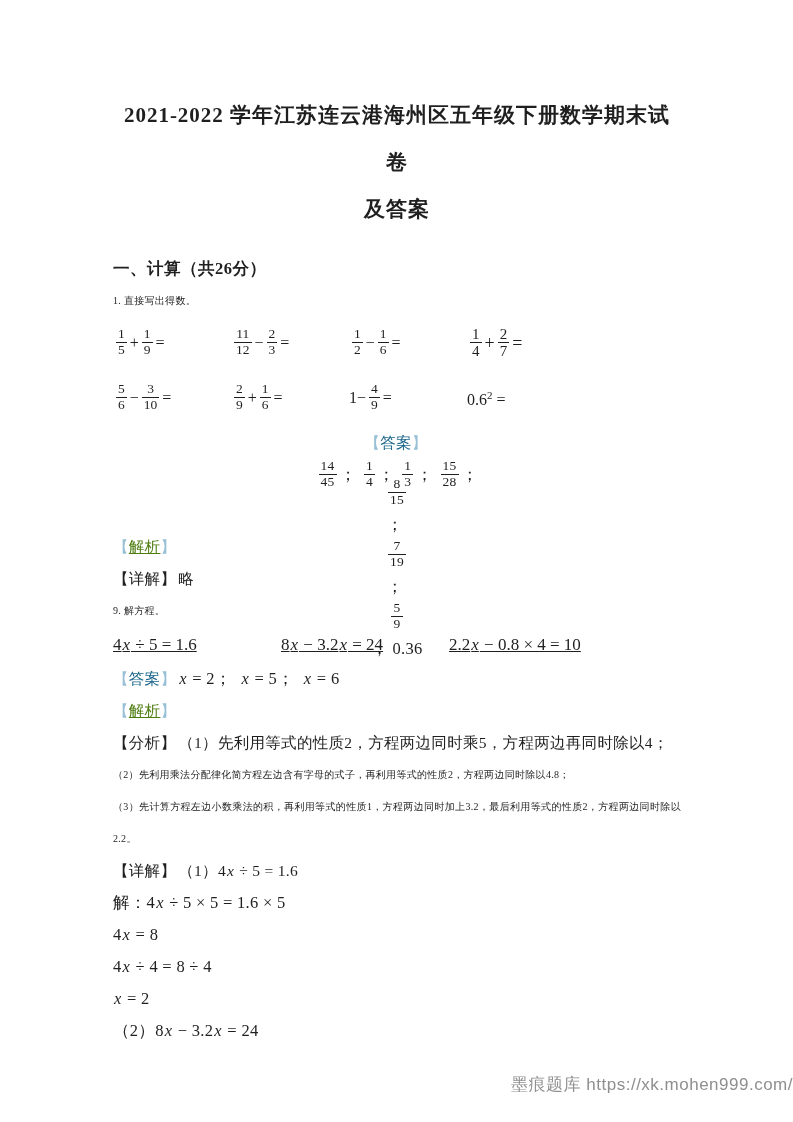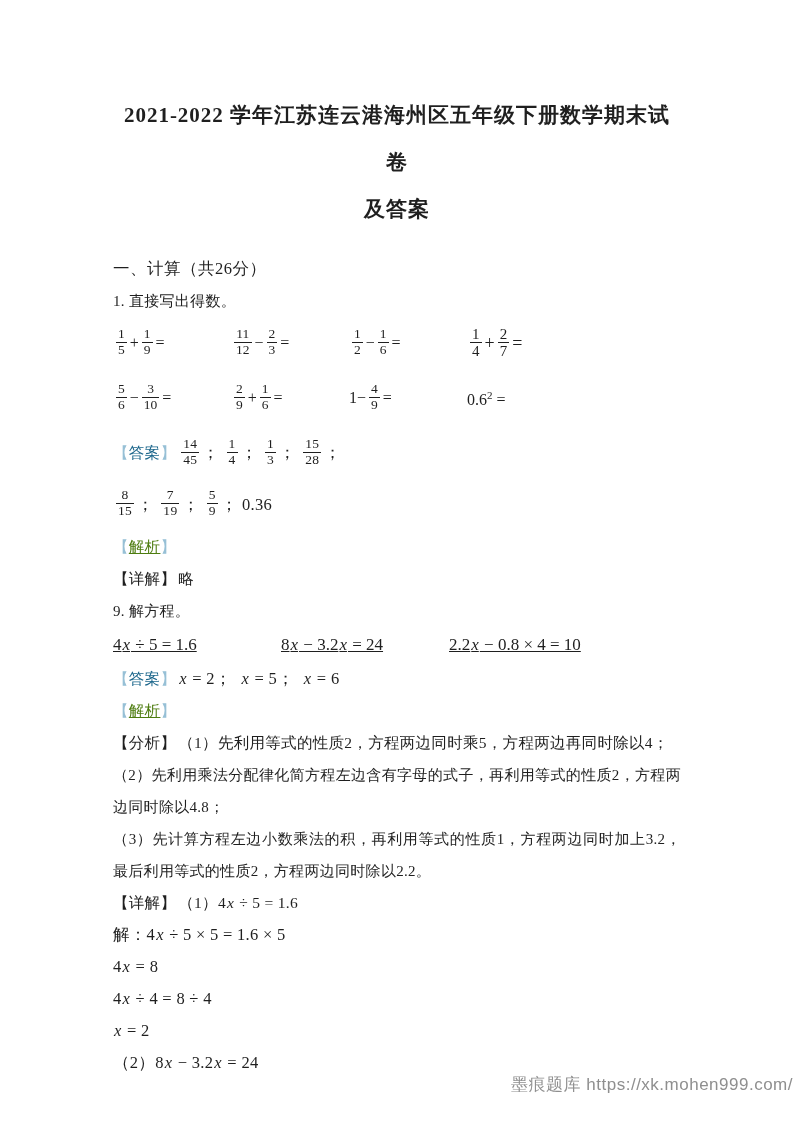--- a/index.html
+++ b/index.html
@@ -5,24 +5,24 @@
   html,body { margin:0; padding:0; background:#ffffff; }
   .page {
     position:relative; width:793px; height:1122px; background:#ffffff;
     font-family:"Liberation Serif","DejaVu Serif",serif; color:#1f1f1f;
     overflow:hidden;
   }
   .content { position:absolute; left:113px; right:112px; top:0; }
   .title { margin-top:92px; text-align:center; font-weight:bold;
            font-size:21px; line-height:47px; letter-spacing:1px; }
   .blk { margin:0; }
-  .heading { font-size:16.5px; font-weight:normal; line-height:32px; margin-top:20px; letter-spacing:0.5px; }
-  .para { font-size:15px; line-height:32px; text-align:justify; letter-spacing:0.3px; }
+  .heading { font-size:16.5px; font-weight:bold; line-height:32px; margin-top:20px; letter-spacing:0.5px; }
+  .para { font-size:10px; line-height:32px; text-align:justify; letter-spacing:0.3px; }
   .line { font-size:15.5px; line-height:32px; letter-spacing:0.3px; }
-  .fracline { display:flex; align-items:center; height:52px; }
+  .fracline { display:flex; align-items:center; height:52px;flex-direction:column; }
   .exprrow { display:flex; align-items:center; height:55px; font-size:16px; }
   .exprrow.row3 { height:36px; font-size:17px; }
   .row4 .expr { width:118px; }
   .row3 .expr { width:168px;text-decoration:underline; }
   .expr.big { font-size:18px; }
   .expr.big .frac { font-size:15px; }
   .frac { display:inline-block; vertical-align:middle; text-align:center;
           line-height:1.08; font-size:13.5px; margin:0 3px; transform:translateY(-2px); }
   .frac .num, .frac .den { display:block; padding:0 2px; }
   .frac .den { border-top:1.3px solid #1f1f1f; }

